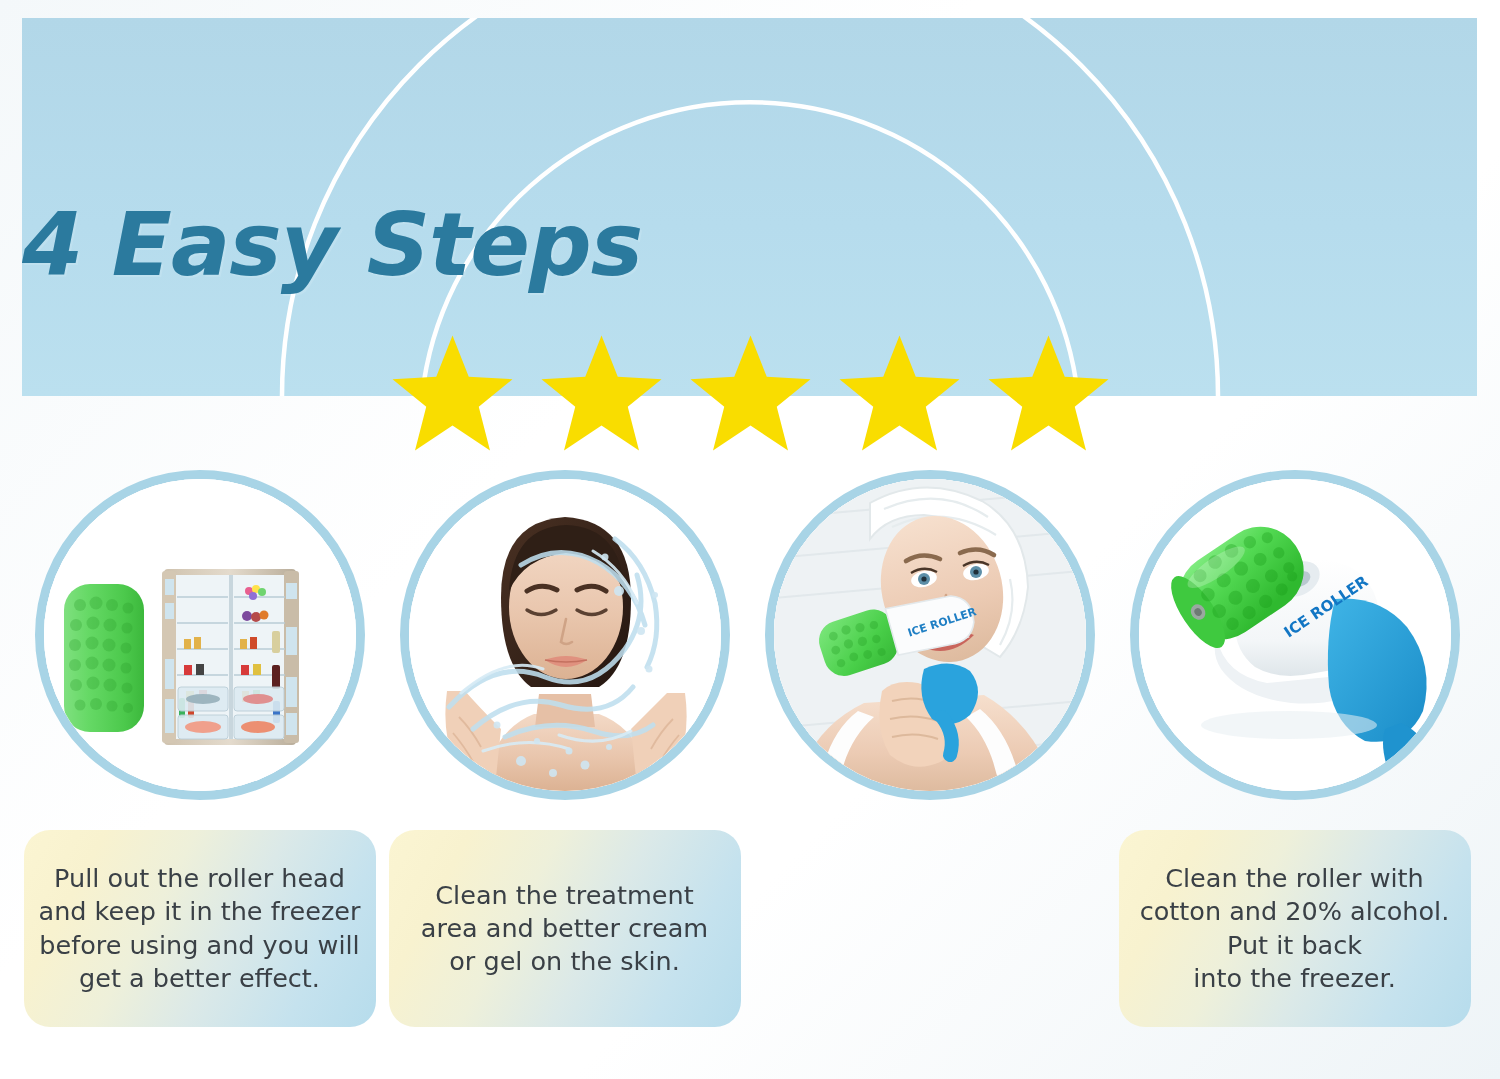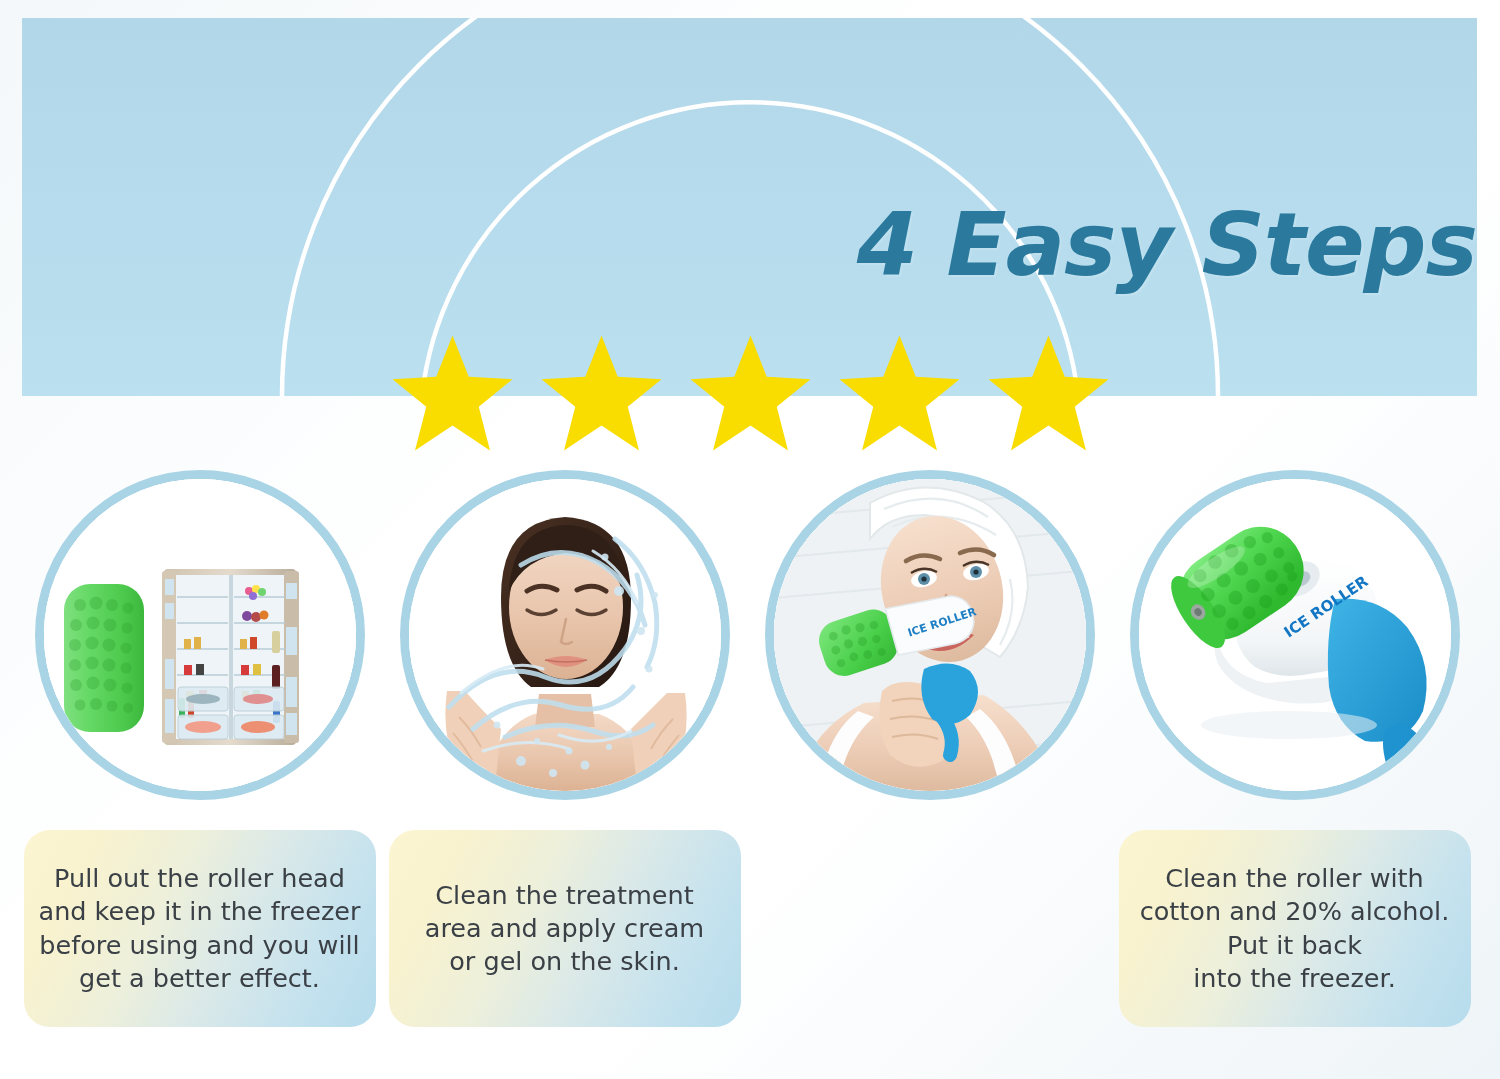--- a/index.html
+++ b/index.html
@@ -35,21 +35,21 @@
     left: 0; top: 0;
     width: 100%; height: 100%;
     pointer-events: none;
   }
 
   .header-title {
     position: absolute;
     left: 0;
     top: 175px;
     width: 1455px;
-    text-align: right;
+    text-align: left;
     font-family: "DejaVu Sans", sans-serif;
     font-size: 88px;
     font-weight: 700;
     font-style: italic;
     letter-spacing: -1px;
     color: #2b7a9e;
     text-shadow: 2px 2px 0 rgba(255,255,255,0.12);
     z-index: 4;
   }
 
@@ -359,21 +359,21 @@
               <circle cx="128" cy="262" r="3"></circle>
                 <circle cx="200" cy="268" r="3"></circle>
               <circle cx="160" cy="272" r="3.5"></circle>
                 <circle cx="246" cy="116" r="3"></circle>
             </g>
           </svg>
         </div>
       </div>
       <div class="caption-card">
         <div class="caption-text">Clean the treatment
-area and apply cream
+area and better cream
 or gel on the skin.</div>
       </div>
     </div>
 
     <div class="step-col">
       <div class="circle-wrap">
         <div class="circle-ring"></div>
         <div class="circle-inner">
           <svg width="312" height="312" viewBox="0 0 312 312">
             <rect width="312" height="312" fill="#ffffff"></rect>

